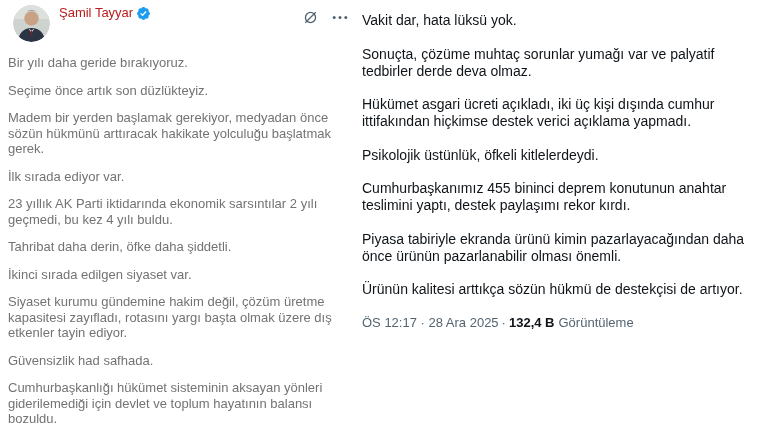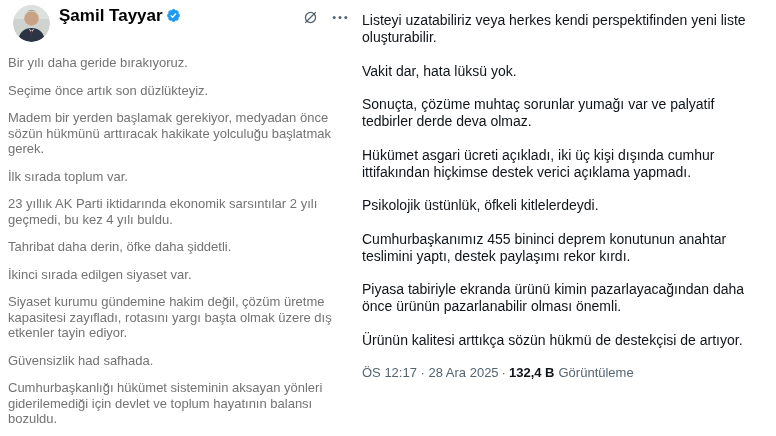--- a/index.html
+++ b/index.html
@@ -44,23 +44,23 @@
     flex: 1 1 auto;
     line-height: 1.15;
     padding-top: 1px;
   }
   .display-name-row {
     display: flex;
     align-items: center;
     gap: 3px;
   }
   .display-name {
-    font-weight: 700;
-    font-size: 17px;
-    color: #000000;
+    font-weight: 400;
+    font-size: 13px;
+    color: #b91c1c;
     cursor: pointer;
   }
   .verified { width: 15px; height: 15px; display: inline-block; }
   .handle {
     font-size: 13px;
     color: #536471;
     cursor: pointer;
     margin-top: 2px;
     display: inline-block;
   }
@@ -169,33 +169,32 @@
             <circle cx="13.8" cy="2.5" r="1.5" fill="#536471"></circle>
           </svg>
         </button>
       </div>
     </div>
 
     <div class="post-text-left">
         <p class="post-p">Bir yılı daha geride bırakıyoruz.</p>
         <p class="post-p">Seçime önce artık son düzlükteyiz.</p>
         <p class="post-p">Madem bir yerden başlamak gerekiyor, medyadan önce sözün hükmünü arttıracak hakikate yolculuğu başlatmak gerek.</p>
-        <p class="post-p">İlk sırada toplum var.</p>
+        <p class="post-p">İlk sırada ediyor var.</p>
         <p class="post-p">23 yıllık AK Parti iktidarında ekonomik sarsıntılar 2 yılı geçmedi, bu kez 4 yılı buldu.</p>
         <p class="post-p">Tahribat daha derin, öfke daha şiddetli.</p>
         <p class="post-p">İkinci sırada edilgen siyaset var.</p>
         <p class="post-p">Siyaset kurumu gündemine hakim değil, çözüm üretme kapasitesi zayıfladı, rotasını yargı başta olmak üzere dış etkenler tayin ediyor.</p>
         <p class="post-p">Güvensizlik had safhada.</p>
         <p class="post-p">Cumhurbaşkanlığı hükümet sisteminin aksayan yönleri giderilemediği için devlet ve toplum hayatının balansı bozuldu.</p>
       </div>
   </div>
 
   <div class="col-right">
     <div class="post-text-right">
-        <p class="post-p">Listeyi uzatabiliriz veya herkes kendi perspektifinden yeni liste oluşturabilir.</p>
         <p class="post-p">Vakit dar, hata lüksü yok.</p>
         <p class="post-p">Sonuçta, çözüme muhtaç sorunlar yumağı var ve palyatif tedbirler derde deva olmaz.</p>
         <p class="post-p">Hükümet asgari ücreti açıkladı, iki üç kişi dışında cumhur ittifakından hiçkimse destek verici açıklama yapmadı.</p>
         <p class="post-p">Psikolojik üstünlük, öfkeli kitlelerdeydi.</p>
         <p class="post-p">Cumhurbaşkanımız 455 bininci deprem konutunun anahtar teslimini yaptı, destek paylaşımı rekor kırdı.</p>
         <p class="post-p">Piyasa tabiriyle ekranda ürünü kimin pazarlayacağından daha önce ürünün pazarlanabilir olması önemli.</p>
         <p class="post-p">Ürünün kalitesi arttıkça sözün hükmü de destekçisi de artıyor.</p>
       </div>
 
     <div class="post-meta">

